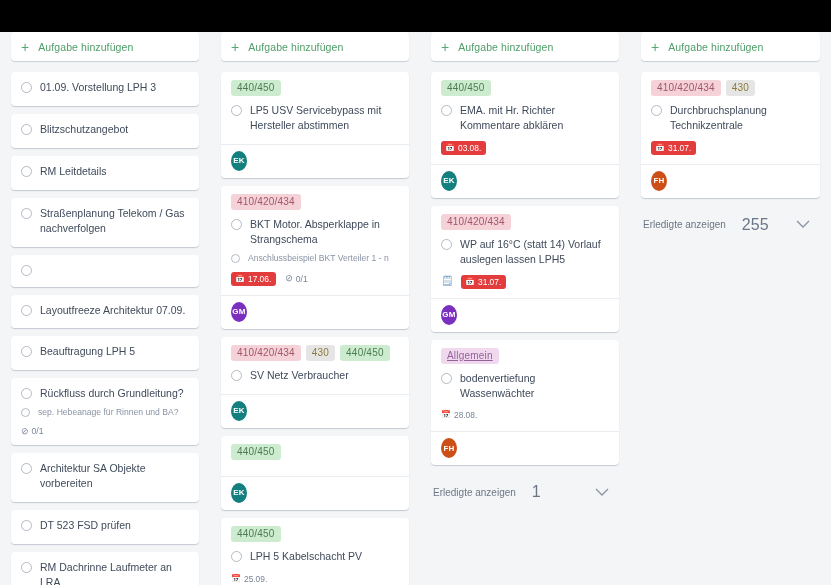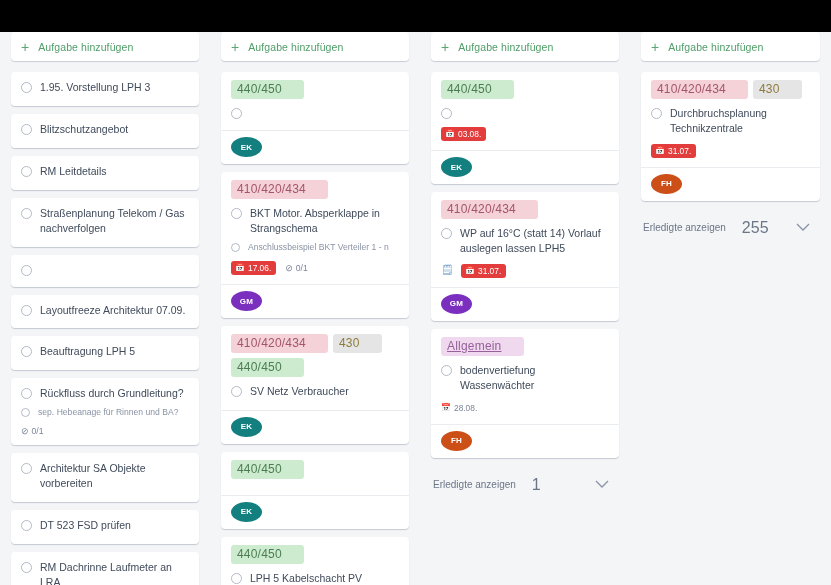--- a/index.html
+++ b/index.html
@@ -56,22 +56,22 @@
     border-radius: 4px;
     margin-bottom: 8px;
     box-shadow: 0 1px 1px rgba(9,30,66,0.2);
     flex: 0 0 auto;
     overflow: hidden;
   }
   .card-body { padding: 8px 10px 9px 10px; }
 
   .tags { display: flex; flex-wrap: wrap; gap: 5px; margin-bottom: 7px; }
   .tag {
-    font-size: 12px;
-    padding: 2px 22px 3px 6px;
+    font-size: 10px;
+    padding: 2px 6px 3px 6px;
     border-radius: 3px;
     letter-spacing: .2px;
     white-space: nowrap;
   }
   .tag.red    { background: #f4d2d8; color: #a4556a; }
   .tag.green  { background: #cdeccf; color: #4c7d52; }
   .tag.yellow { background: #e5e5e5; color: #8d7b3c; }
   .tag.purple { background: #f0d9ef; color: #96609a; text-decoration: underline; }
 
   .task-row {
@@ -127,21 +127,21 @@
   .checkitem .ck { font-size: 9px; line-height: 1; }
   .desc-icon { width: 11px; height: 11px; line-height: 1; font-size: 10px; color: #5a8fbf; }
 
   .card-footer {
     border-top: 1px solid #ebecf0;
     padding: 6px 10px 7px 10px;
     display: flex;
     align-items: center;
   }
   .avatar {
-    width: 31px; height: 20px;
+    width: 16px; height: 20px;
     border-radius: 50%;
     color: #fff;
     font-size: 8px;
     font-weight: bold;
     display: flex;
     align-items: center;
     justify-content: center;
     letter-spacing: .2px;
   }
 
@@ -168,21 +168,21 @@
 <div id="board">
     <div class="column">
       <div class="add-task">
         <span class="plus">+</span>
         <span class="label">Aufgabe hinzufügen</span>
       </div>
       <div class="card">
         <div class="card-body">
           <div class="task-row">
             <span class="radio"></span>
-            <span class="task-title">1.95. Vorstellung LPH 3</span>
+            <span class="task-title">01.09. Vorstellung LPH 3</span>
           </div>
         </div>
       </div>
       <div class="card">
         <div class="card-body">
           <div class="task-row">
             <span class="radio"></span>
             <span class="task-title">Blitzschutzangebot</span>
           </div>
         </div>
@@ -274,20 +274,21 @@
         <span class="plus">+</span>
         <span class="label">Aufgabe hinzufügen</span>
       </div>
       <div class="card">
         <div class="card-body">
           <div class="tags">
             <span class="tag green">440/450</span>
           </div>
           <div class="task-row">
             <span class="radio"></span>
+            <span class="task-title">LP5 USV Servicebypass mit Hersteller abstimmen</span>
           </div>
         </div>
         <div class="card-footer">
           <div class="avatar" style="background: rgb(19, 127, 127);">EK</div>
         </div>
       </div>
       <div class="card">
         <div class="card-body">
           <div class="tags">
             <span class="tag red">410/420/434</span>
@@ -364,20 +365,21 @@
         <span class="plus">+</span>
         <span class="label">Aufgabe hinzufügen</span>
       </div>
       <div class="card">
         <div class="card-body">
           <div class="tags">
             <span class="tag green">440/450</span>
           </div>
           <div class="task-row">
             <span class="radio"></span>
+            <span class="task-title">EMA. mit Hr. Richter Kommentare abklären</span>
           </div>
           <div class="meta">
             <span class="badge-date overdue">
               <span class="cal">📅</span>
               <span>03.08.</span>
             </span>
           </div>
         </div>
         <div class="card-footer">
           <div class="avatar" style="background: rgb(19, 127, 127);">EK</div>

